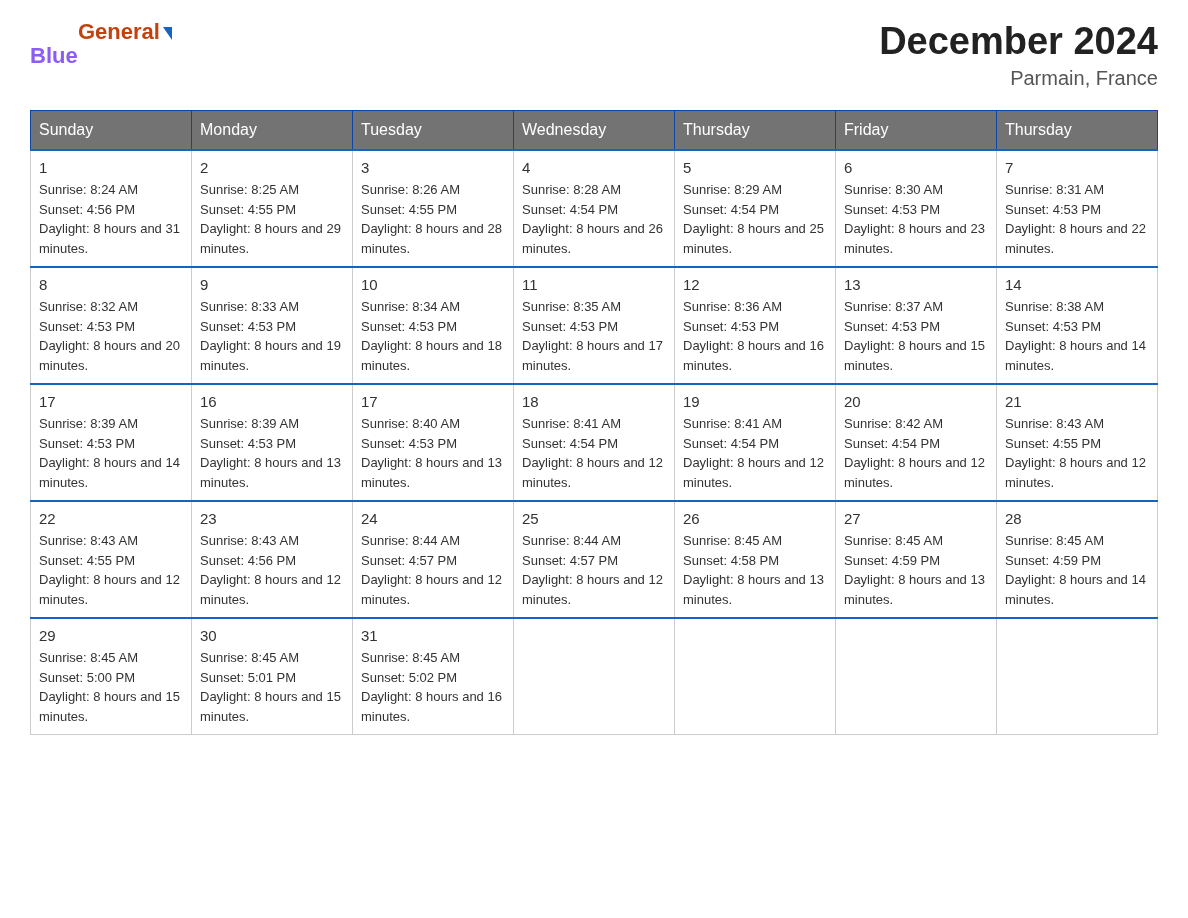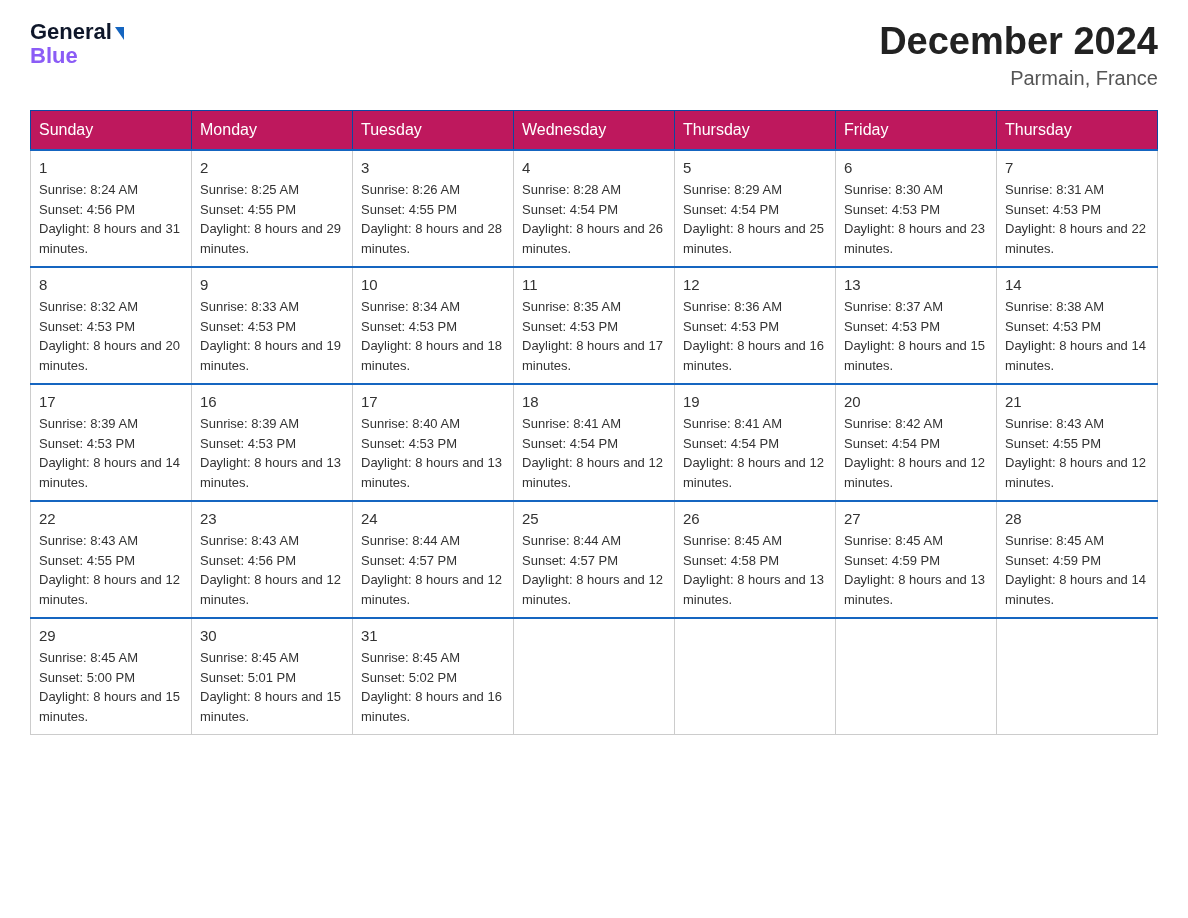--- a/index.html
+++ b/index.html
@@ -21,21 +21,22 @@
 
     .logo {
       display: flex;
       flex-direction: column;
       font-size: 22px;
       font-weight: bold;
       line-height: 1.1;
     }
 
     .logo-general {
-      color: #0f172a;
+      color: #c2410c;
+      margin-left: 48px;
     }
 
     .logo-blue {
       color: #8b5cf6;
     }
 
     .logo-line {
       display: flex;
       align-items: center;
     }
@@ -56,21 +57,21 @@
       margin-top: 4px;
     }
 
     .calendar-table {
       width: 100%;
       border-collapse: collapse;
       table-layout: fixed;
     }
 
     .calendar-table thead tr th {
-      background-color: #be185d;
+      background-color: #737373;
       color: #fff;
       padding: 10px 8px;
       font-size: 16px;
       font-weight: normal;
       text-align: left;
       border: 1px solid #0d47a1;
     }
 
     .calendar-table tbody tr td {
       vertical-align: top;

